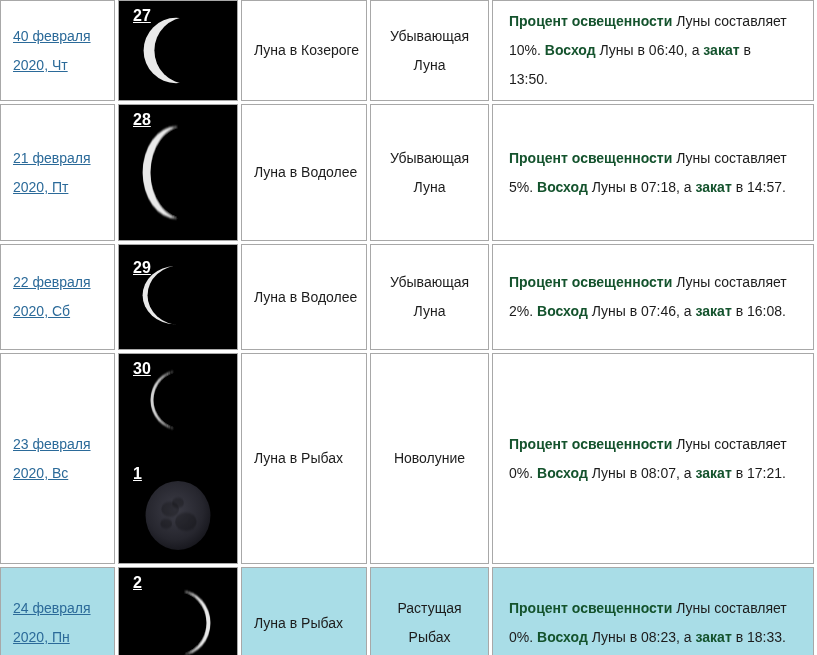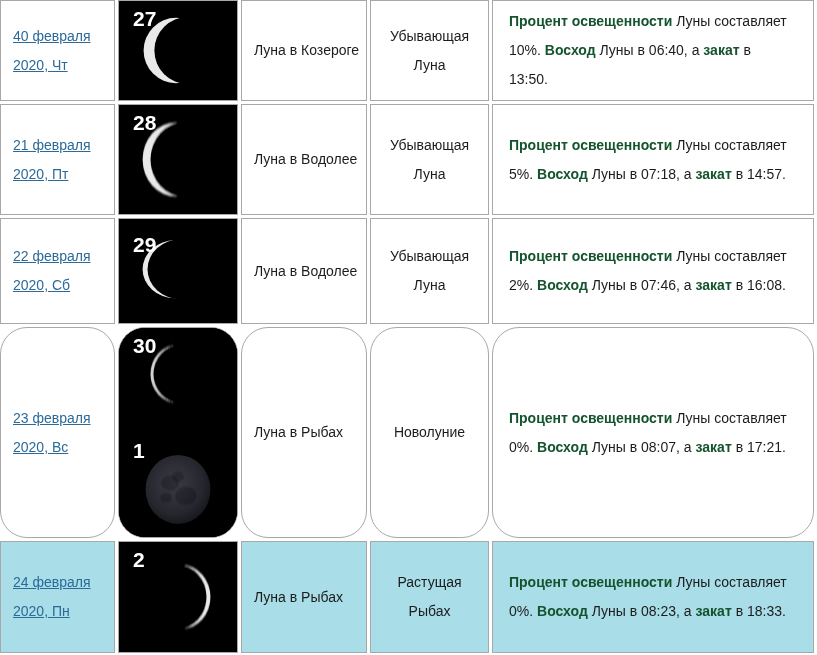--- a/index.html
+++ b/index.html
@@ -29,24 +29,24 @@
   
   col.w-date  { width: 115px; }
   col.w-moon  { width: 120px; }
   col.w-zod   { width: 126px; }
   col.w-phase { width: 119px; }
   col.w-desc  { width: 322px; }
   
   tbody tr:nth-child(1) td { height: 101px; }
   tbody tr:nth-child(2) td { height: 107px; }
   tbody tr:nth-child(3) td { height: 106px; }
-  tbody tr:nth-child(4) td { height: 211px; border-radius: 27px; }
+  tbody tr:nth-child(4) td { height: 211px; }
   tbody tr:nth-child(5) td { height: 112px; }
   tbody tr:nth-child(1) .moon-stack { height:  99px; }
-  tbody tr:nth-child(2) .moon-stack { height: 109px; }
+  tbody tr:nth-child(2) .moon-stack { height: 135px; }
   tbody tr:nth-child(3) .moon-stack { height: 88px; }
   tbody tr:nth-child(4) .moon-stack { height: 209px; }
   tbody tr:nth-child(5) .moon-stack { height: 110px; }
 
   .c-date   { padding-left: 12px; padding-right: 6px; }
   .c-moon   { background: #000; padding: 0; }
   tr.hl .c-moon { background: #000; }
   .c-zodiac { padding-left: 12px; padding-right: 6px; }
   .c-phase  { text-align: center; padding: 0 7px; margin-left: 42px; }
   .c-desc   { padding-left: 16px; padding-right: 20px; }
@@ -55,21 +55,21 @@
   .date-link {
     color: var(--link, #2b6a99);
     text-decoration: underline;
     cursor: pointer;
   }
   .moon-stack { display: flex; flex-direction: column; width: 100%; }
   .moon-fig { position: relative; flex: 1; background: #000; overflow: hidden; }
   .moon-fig svg { position: absolute; inset: 0; width: 100%; height: 100%; display: block; }
   .moon-day {
     position: absolute; top: 7px; left: 14px; z-index: 2;
-    color: #fff; font-weight: bold; font-size: 21px; line-height: 1;
+    color: #fff; font-weight: bold; font-size: 16px; line-height: 1; text-decoration: underline;
   }
 </style>
 </head>
 <body>
 
 <table>
   <colgroup>
     <col class="w-date">
       <col class="w-moon">
       <col class="w-zod">

